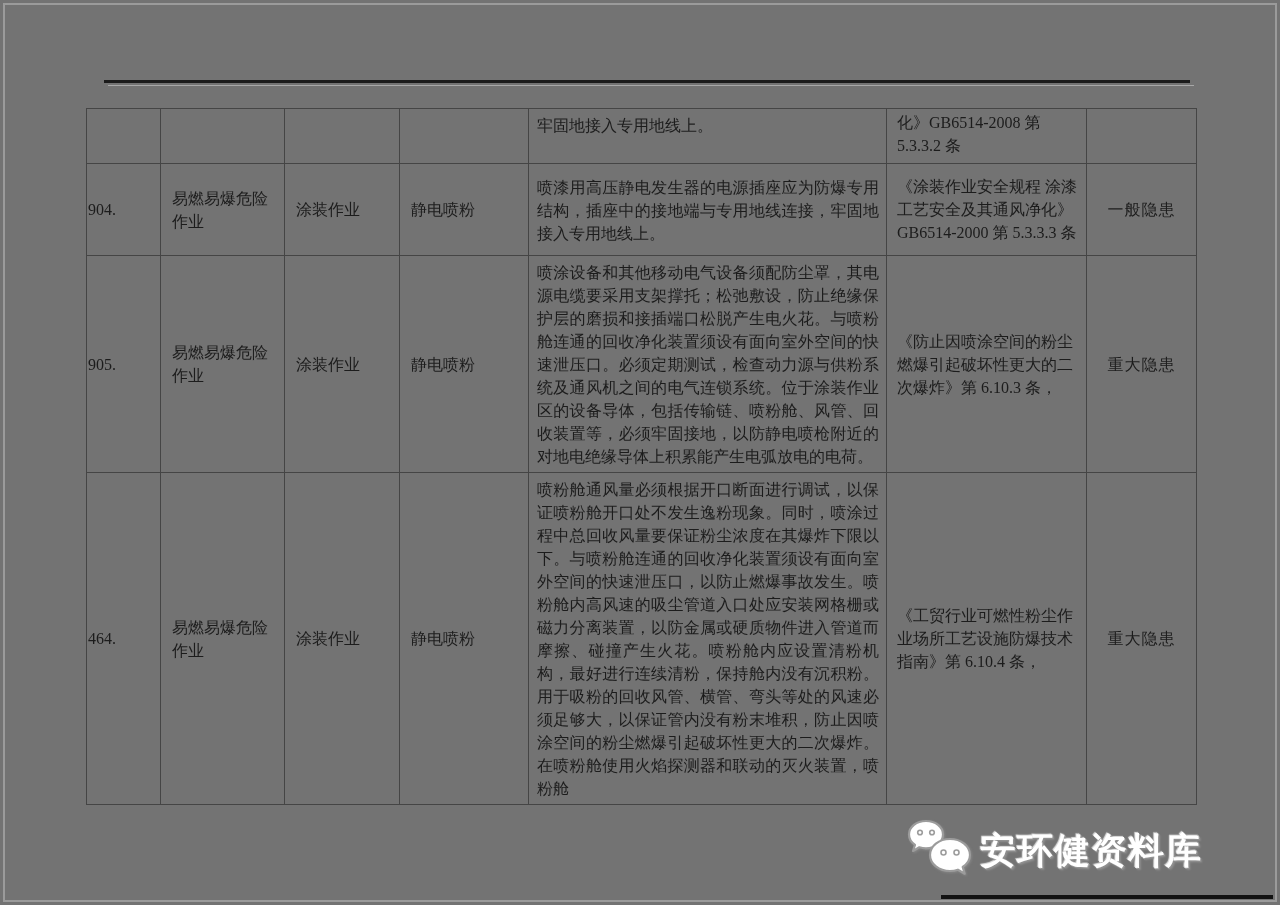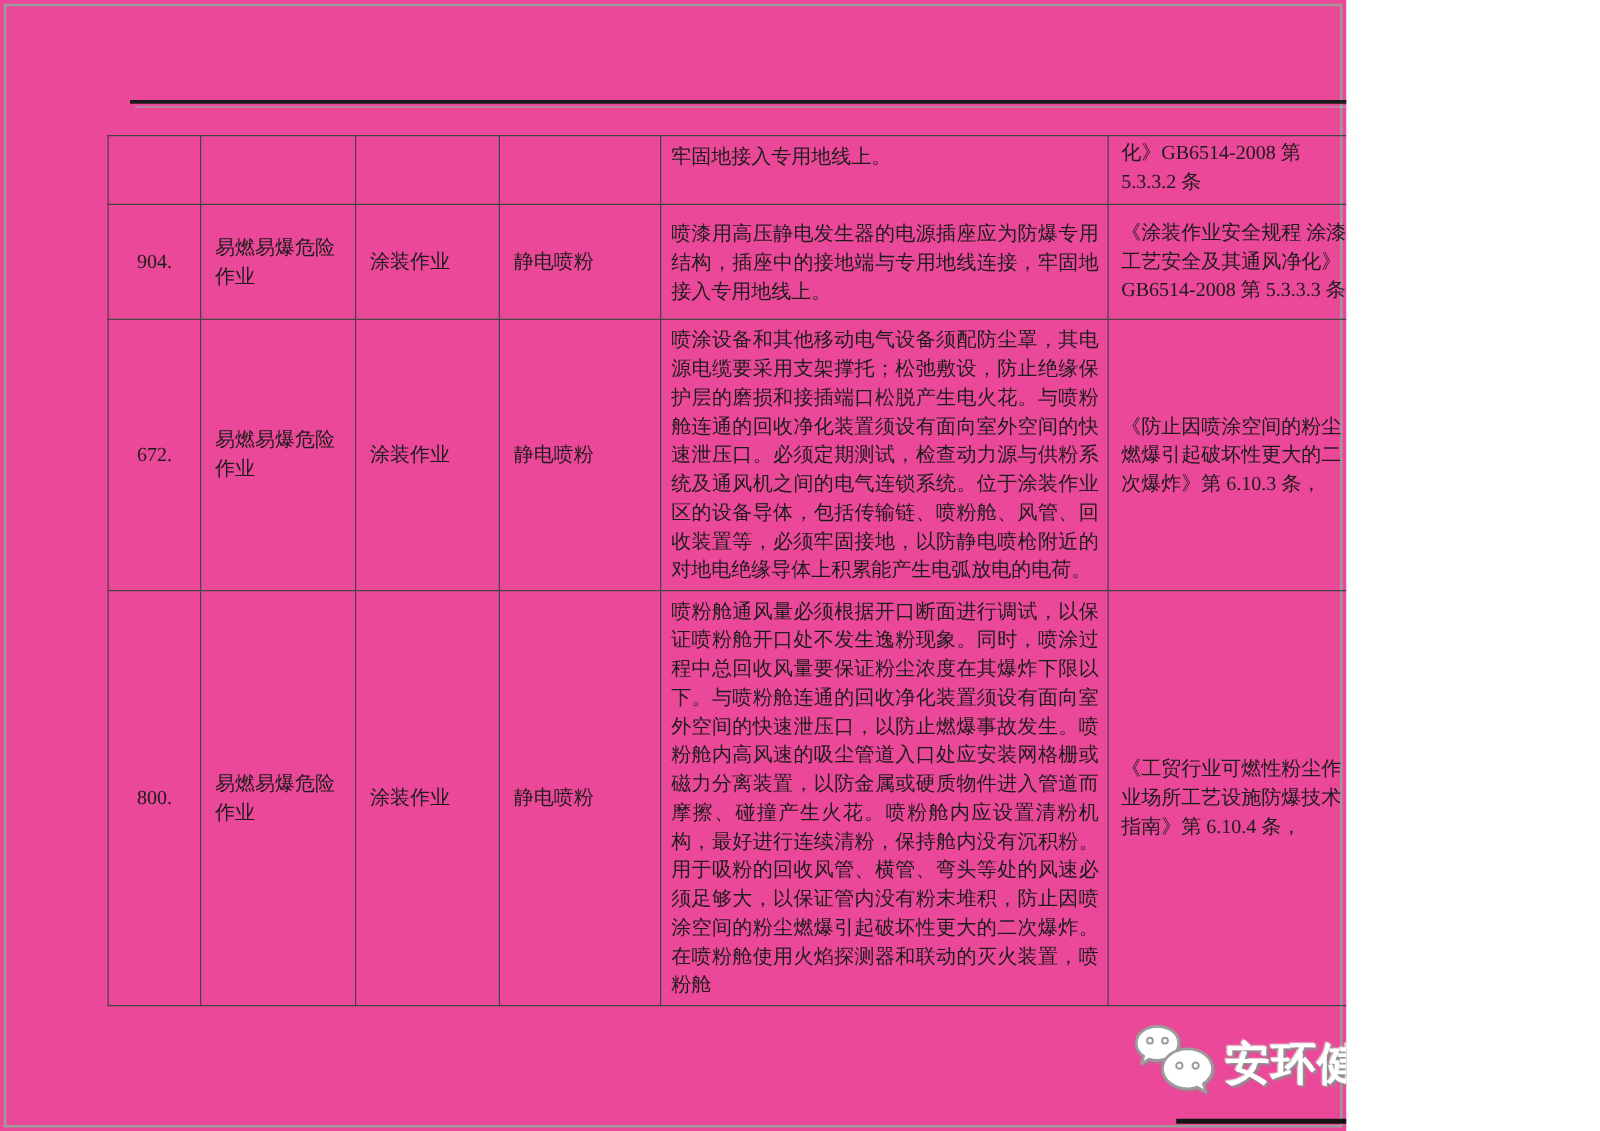--- a/index.html
+++ b/index.html
@@ -1,19 +1,19 @@
 <!DOCTYPE html>
 <html><head>
 <meta charset="utf-8">
 <style>
   html,body{margin:0;padding:0;background:#fff;}
   .page{
     position:relative;
-    width:1077px;height:905px;
-    background:#ec4899;
+    width:1280px;height:905px;
+    background:#737373;
     font-family:"Liberation Serif","DejaVu Serif",serif;
     color:#1c1c1c;
     overflow:hidden;
   }
   .page-border{
     position:absolute;left:3px;top:3px;right:3px;bottom:3px;
     border:2px solid #9b9b9b;
     pointer-events:none;
   }
   .top-rule{
@@ -30,21 +30,21 @@
     border-collapse:collapse;
     table-layout:fixed;
   }
   table.doc td{
     border:1px solid #454545;
     vertical-align:middle;
     font-size:16px;
     line-height:23px;
     overflow:hidden;
   }
-  td.c-no{text-align:center;font-size:17px;}
+  td.c-no{text-align:left;font-size:17px;}
   td.c-cat,td.c-op,td.c-item{padding:3px 6px 3px 11px;font-size:17px;line-height:26px;}
   td.c-desc{vertical-align:top;text-align:justify;padding:5px 7px 4px 8px;line-height:23.6px;font-size:16px;}
   td.c-basis{padding:4px 6px 4px 10px;line-height:29px;font-size:16px;}
   td.c-level{text-align:center;font-size:16px;letter-spacing:1px;}
   tr.row-cont{height:55px;}
   tr.row-904{height:92px;}
   tr.row-905{height:215px;}
   tr.row-906{height:310px;}
   tr.row-cont td{vertical-align:top;}
   tr.row-cont td.c-basis{padding-top:2px;}
@@ -99,34 +99,34 @@
         <td class="c-desc">牢固地接入专用地线上。</td>
         <td class="c-basis">化》GB6514-2008 第 5.3.3.2 条</td>
         <td class="c-level"></td>
       </tr>
       <tr class="row-904">
         <td class="c-no">904.</td>
         <td class="c-cat">易燃易爆危险作业</td>
         <td class="c-op">涂装作业</td>
         <td class="c-item">静电喷粉</td>
         <td class="c-desc">喷漆用高压静电发生器的电源插座应为防爆专用结构，插座中的接地端与专用地线连接，牢固地接入专用地线上。</td>
-        <td class="c-basis">《涂装作业安全规程 涂漆工艺安全及其通风净化》GB6514-2008 第 5.3.3.3 条</td>
+        <td class="c-basis">《涂装作业安全规程 涂漆工艺安全及其通风净化》GB6514-2000 第 5.3.3.3 条</td>
         <td class="c-level">一般隐患</td>
       </tr>
       <tr class="row-905">
-        <td class="c-no">672.</td>
+        <td class="c-no">905.</td>
         <td class="c-cat">易燃易爆危险作业</td>
         <td class="c-op">涂装作业</td>
         <td class="c-item">静电喷粉</td>
         <td class="c-desc">喷涂设备和其他移动电气设备须配防尘罩，其电源电缆要采用支架撑托；松弛敷设，防止绝缘保护层的磨损和接插端口松脱产生电火花。与喷粉舱连通的回收净化装置须设有面向室外空间的快速泄压口。必须定期测试，检查动力源与供粉系统及通风机之间的电气连锁系统。位于涂装作业区的设备导体，包括传输链、喷粉舱、风管、回收装置等，必须牢固接地，以防静电喷枪附近的对地电绝缘导体上积累能产生电弧放电的电荷。</td>
         <td class="c-basis">《防止因喷涂空间的粉尘燃爆引起破坏性更大的二次爆炸》第 6.10.3 条，</td>
         <td class="c-level">重大隐患</td>
       </tr>
       <tr class="row-906">
-        <td class="c-no">800.</td>
+        <td class="c-no">464.</td>
         <td class="c-cat">易燃易爆危险作业</td>
         <td class="c-op">涂装作业</td>
         <td class="c-item">静电喷粉</td>
         <td class="c-desc">喷粉舱通风量必须根据开口断面进行调试，以保证喷粉舱开口处不发生逸粉现象。同时，喷涂过程中总回收风量要保证粉尘浓度在其爆炸下限以下。与喷粉舱连通的回收净化装置须设有面向室外空间的快速泄压口，以防止燃爆事故发生。喷粉舱内高风速的吸尘管道入口处应安装网格栅或磁力分离装置，以防金属或硬质物件进入管道而摩擦、碰撞产生火花。喷粉舱内应设置清粉机构，最好进行连续清粉，保持舱内没有沉积粉。用于吸粉的回收风管、横管、弯头等处的风速必须足够大，以保证管内没有粉末堆积，防止因喷涂空间的粉尘燃爆引起破坏性更大的二次爆炸。在喷粉舱使用火焰探测器和联动的灭火装置，喷粉舱</td>
         <td class="c-basis">《工贸行业可燃性粉尘作业场所工艺设施防爆技术指南》第 6.10.4 条，</td>
         <td class="c-level">重大隐患</td>
       </tr>
     </tbody>
   </table>
 

